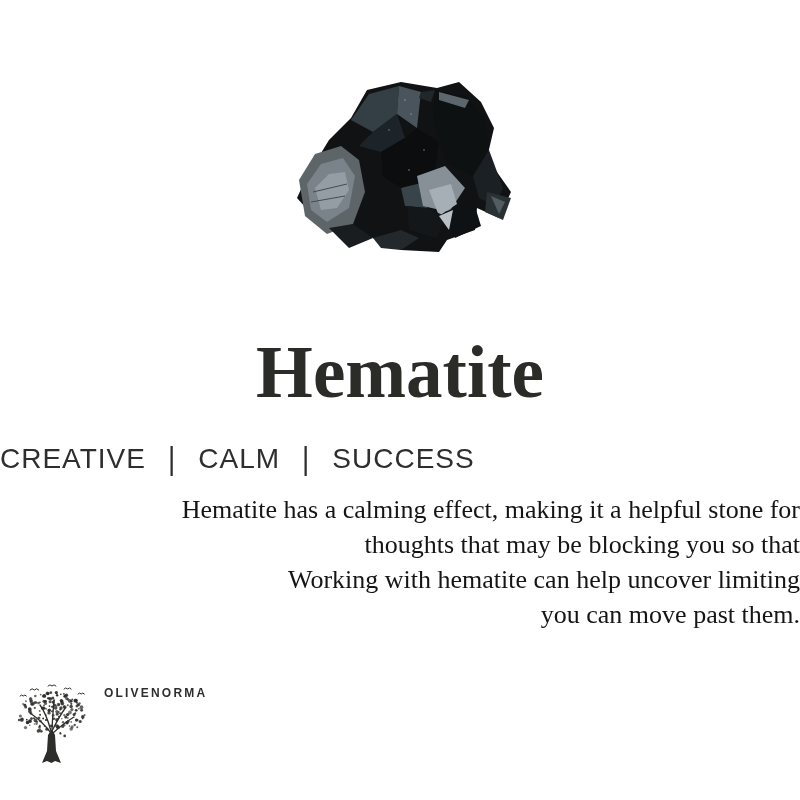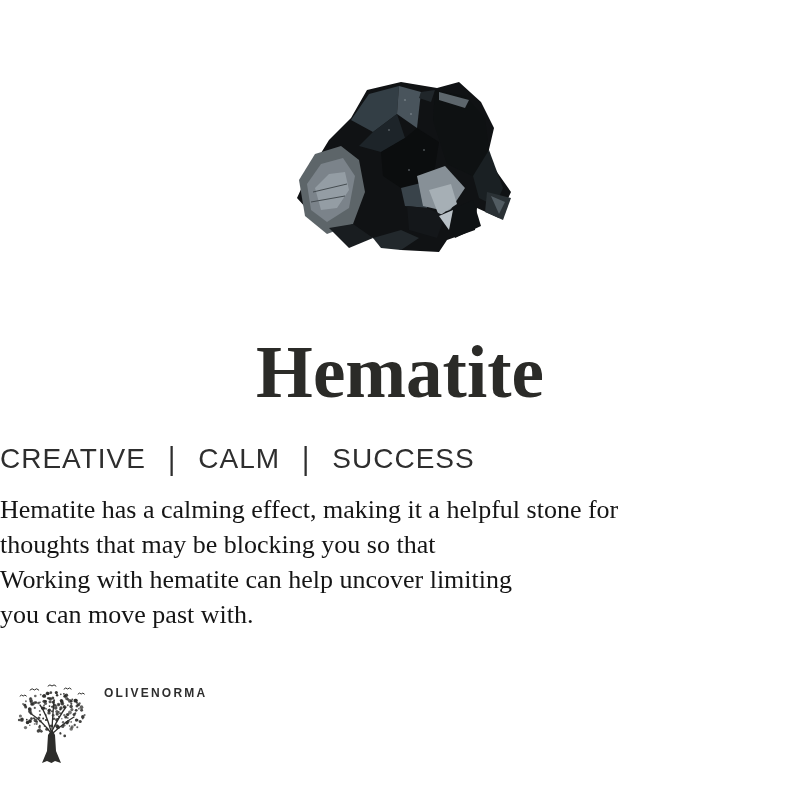--- a/index.html
+++ b/index.html
@@ -54,21 +54,21 @@
     margin: 0 22px;
     font-weight: 300;
     transform: scaleY(1.15);
     color: var(--tagline-color, #2e2e2e);
   }
   .description {
     position: absolute;
     top: 492px;
     left: 0;
     width: 800px;
-    text-align: left;
+    text-align: right;
     font-family: "Liberation Serif", serif;
     font-size: 26px;
     line-height: 35px;
     color: var(--desc-color, #151515);
   }
   .logo {
     position: absolute;
     top: 683px;
     left: 0;
     width: 800px;
@@ -136,21 +136,21 @@
   <h1 class="title">Hematite</h1>
 
   <div class="tagline">
     <span>CREATIVE</span><span class="sep">|</span><span>CALM</span><span class="sep">|</span><span>SUCCESS</span>
   </div>
 
   <div class="description">
     <div>Hematite has a calming effect, making it a helpful stone for</div>
     <div>thoughts that may be blocking you so that</div>
     <div>Working with hematite can help uncover limiting</div>
-    <div>you can move past with.</div>
+    <div>you can move past them.</div>
   </div>
 
   <div class="logo">
     <svg viewBox="0 0 104 84" aria-hidden="true">
 
       <g stroke="#2d2d2b" stroke-width="1" fill="none" stroke-linecap="round">
         <path d="M30,7 q2.2,-2.6 4.4,0 q2.2,-2.6 4.4,0"></path>
         <path d="M48,3 q2,-2.4 4,0 q2,-2.4 4,0"></path>
         <path d="M64,6 q1.8,-2.2 3.6,0 q1.8,-2.2 3.6,0"></path>
         <path d="M78,11 q1.6,-2 3.2,0 q1.6,-2 3.2,0"></path>

